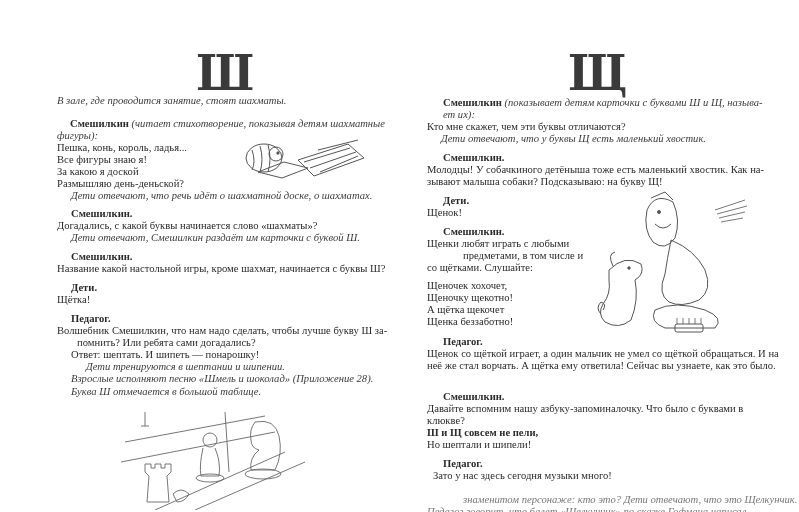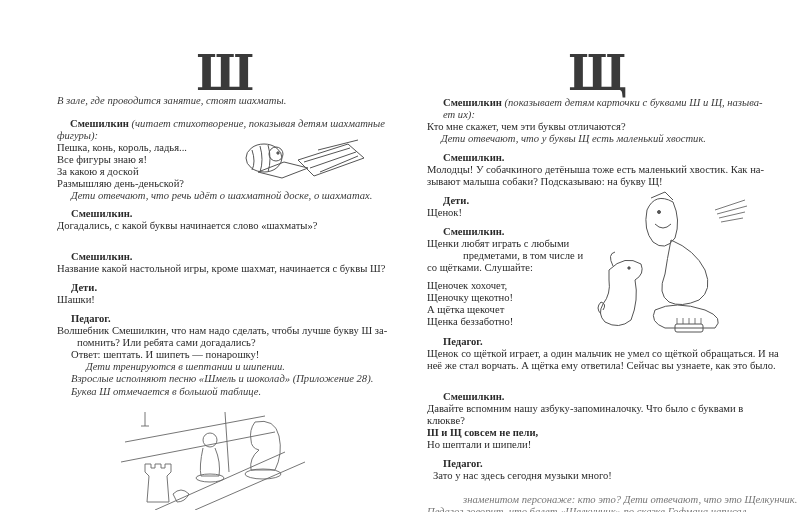--- a/index.html
+++ b/index.html
@@ -43,26 +43,27 @@
   <div class="line" style="left:70px;top:118px;"><span class="b">Смешилкин</span><span class="it"> (читает стихотворение, показывая детям шахматные</span></div>
   <div class="line it" style="left:57px;top:130px;">фигуры):</div>
   <div class="line" style="left:57px;top:142px;">Пешка, конь, король, ладья...</div>
   <div class="line" style="left:57px;top:154px;">Все фигуры знаю я!</div>
   <div class="line" style="left:57px;top:166px;">За какою я доской</div>
   <div class="line" style="left:57px;top:178px;">Размышляю день-деньской?</div>
   <div class="line it" style="left:71px;top:190px;">Дети отвечают, что речь идёт о шахматной доске, о шахматах.</div>
 
   <div class="line b" style="left:71px;top:208px;">Смешилкин.</div>
   <div class="line" style="left:57px;top:220px;">Догадались, с какой буквы начинается слово «шахматы»?</div>
+  <div class="line it" style="left:71px;top:232px;">Дети отвечают, Смешилкин раздаёт им карточки с буквой Ш.</div>
 
   <div class="line b" style="left:71px;top:251px;">Смешилкин.</div>
   <div class="line" style="left:57px;top:263px;">Название какой настольной игры, кроме шахмат, начинается с буквы Ш?</div>
 
   <div class="line b" style="left:71px;top:282px;">Дети.</div>
-  <div class="line" style="left:57px;top:294px;">Шашки!</div>
+  <div class="line" style="left:57px;top:294px;">Щётка!</div>
 
   <div class="line b" style="left:71px;top:313px;">Педагог.</div>
   <div class="line" style="left:57px;top:325px;">Волшебник Смешилкин, что нам надо сделать, чтобы лучше букву Ш за-</div>
   <div class="line" style="left:57px;top:337px;padding-left:20px;">помнить? Или ребята сами догадались?</div>
   <div class="line" style="left:71px;top:349px;">Ответ: шептать. И шипеть — понарошку!</div>
   <div class="line it" style="left:86px;top:361px;">Дети тренируются в шептании и шипении.</div>
   <div class="line it" style="left:71px;top:373px;">Взрослые исполняют песню «Шмель и шоколад» (Приложение 28).</div>
 
   <div class="line it" style="left:71px;top:386px;">Буква Ш отмечается в большой таблице.</div>
 

